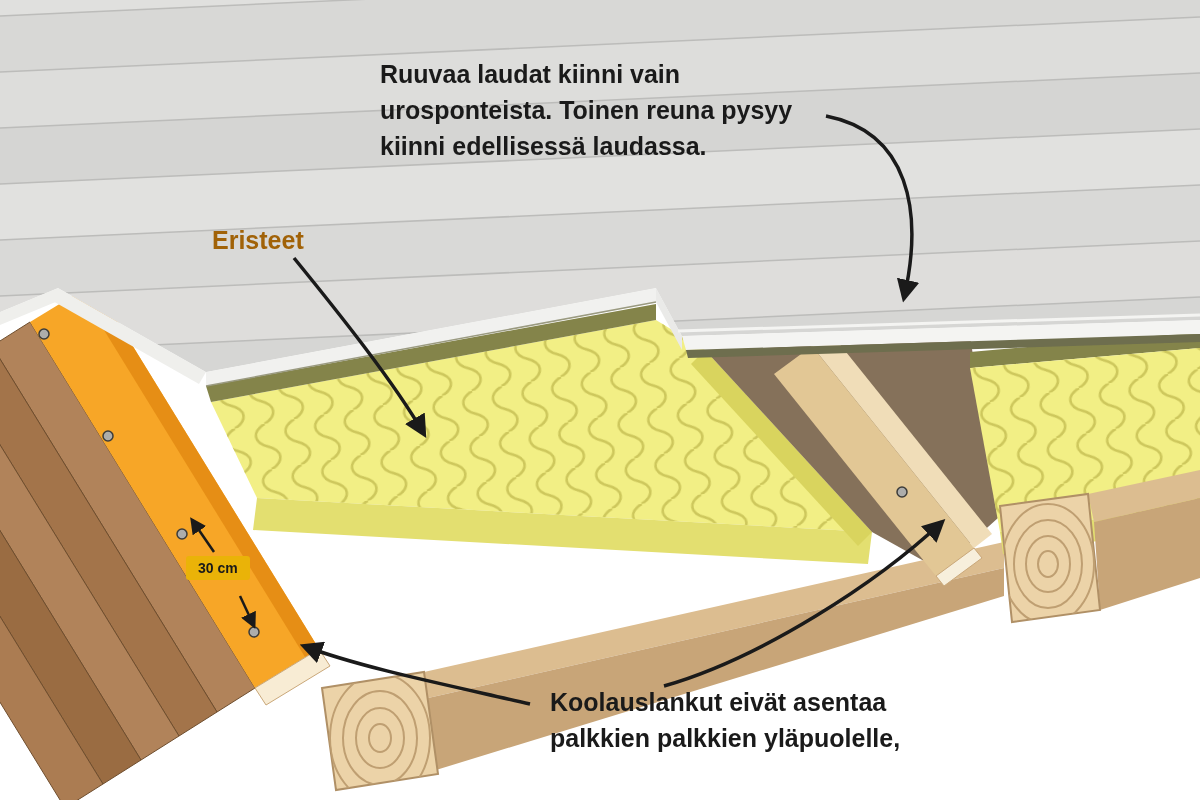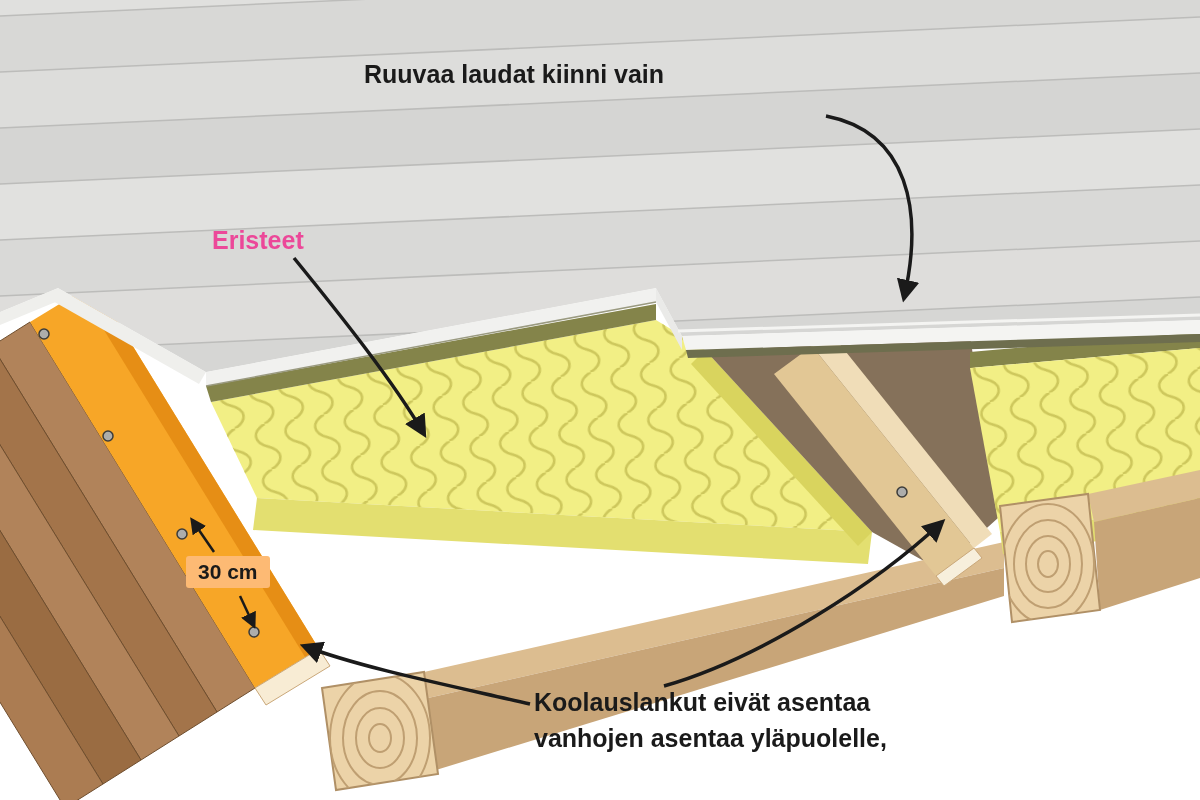--- a/index.html
+++ b/index.html
@@ -12,36 +12,37 @@
     font-family: "Liberation Sans", sans-serif;
   }
   .stage svg { position: absolute; inset: 0; }
   .note {
     position: absolute;
     color: #1a1a1a;
     font-weight: 700;
     font-size: 25px;
     line-height: 36px;
     white-space: nowrap;
+    margin-left: 16px;
   }
   .label {
     position: absolute;
-    color: #ec4899;
+    color: #a16207;
     font-weight: 700;
     font-size: 25px;
     white-space: nowrap;
   }
   .spacing {
     position: absolute;
     left: 186px;
     top: 556px;
-    background: #fdba74;
+    background: #eab308;
     color: #1a1a1a;
     font-weight: 700;
-    font-size: 21px;
+    font-size: 14px;
     padding: 4px 12px;
     border-radius: 3px;
     white-space: nowrap;
   }
   .top-note { left: 364px; top: 56px; }
   .insulation-label { left: 212px; top: 226px; }
   .bottom-note { left: 534px; top: 684px; }
 </style>
 </head>
 <body>
@@ -173,24 +174,26 @@
       <path d="M 294 258 C 338 312 394 382 424 434" stroke-width="3.5" marker-end="url(#ah)"></path>
       <path d="M 530 704 C 452 686 362 668 304 646" stroke-width="3.5" marker-end="url(#ah)"></path>
       <path d="M 664 686 C 762 658 878 582 942 522" stroke-width="3.5" marker-end="url(#ah)"></path>
       <path d="M 214 552 L 192 520" stroke-width="2.5" marker-end="url(#ah)"></path>
       <path d="M 240 596 L 254 626" stroke-width="2.5" marker-end="url(#ah)"></path>
     </g>
   </svg>
 
   <div class="note top-note">
     <div>Ruuvaa laudat kiinni vain</div>
+    <div>urosponteista. Toinen reuna pysyy</div>
+    <div>kiinni edellisessä laudassa.</div>
   </div>
 
   <div class="label insulation-label">Eristeet</div>
 
   <div class="spacing">30 cm</div>
 
   <div class="note bottom-note">
     <div>Koolauslankut eivät asentaa</div>
-    <div>vanhojen asentaa yläpuolelle,</div>
+    <div>palkkien palkkien yläpuolelle,</div>
   </div>
 
 </div>
 
 </body></html>

